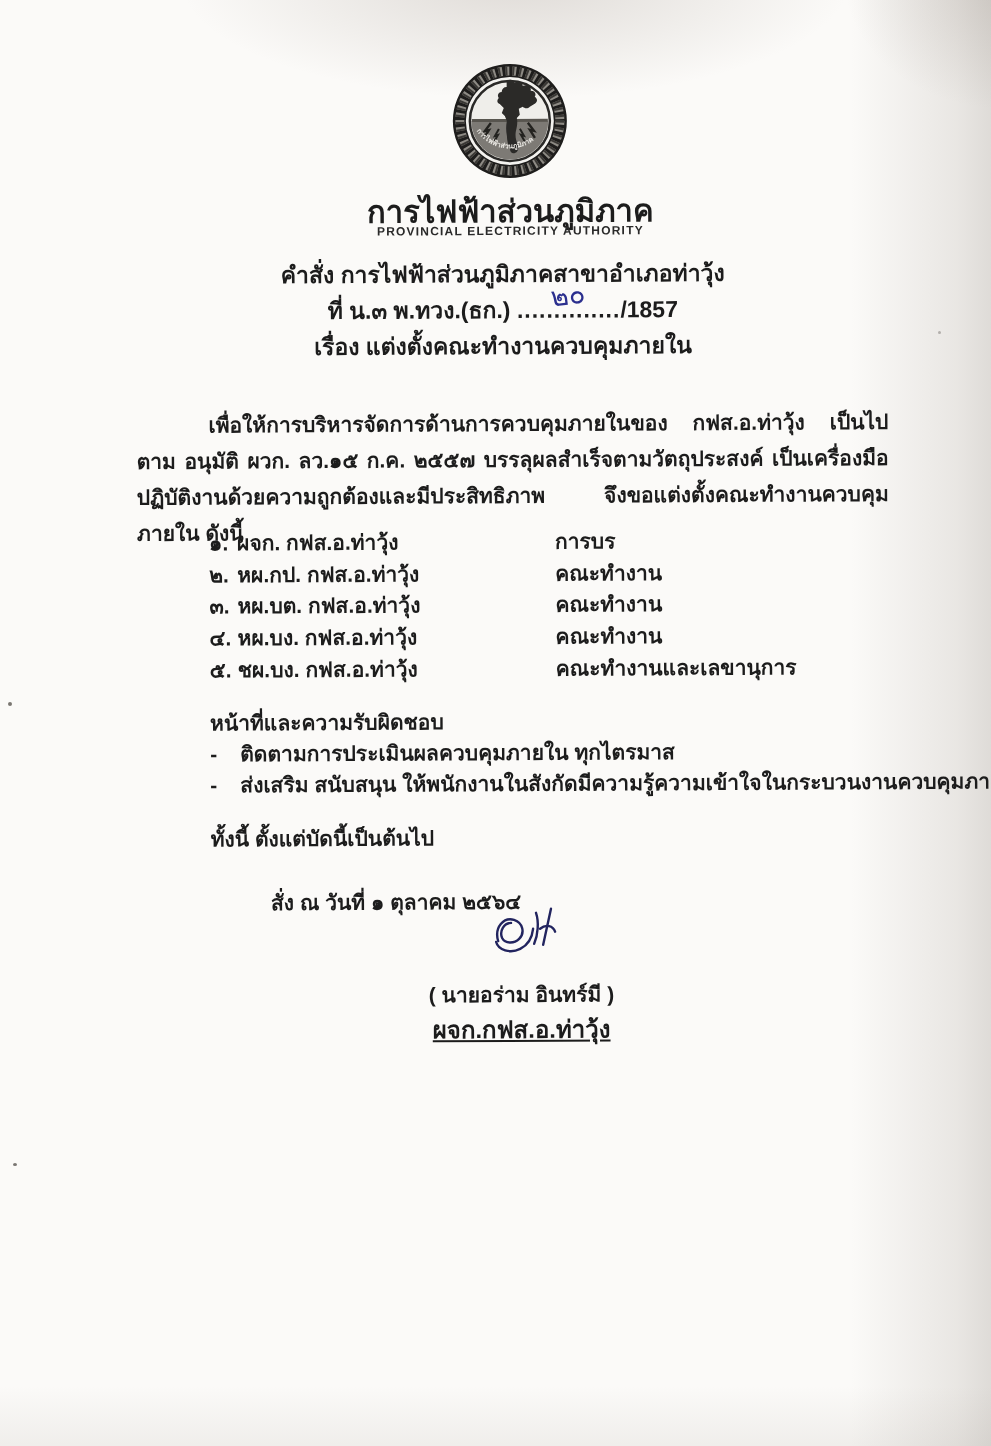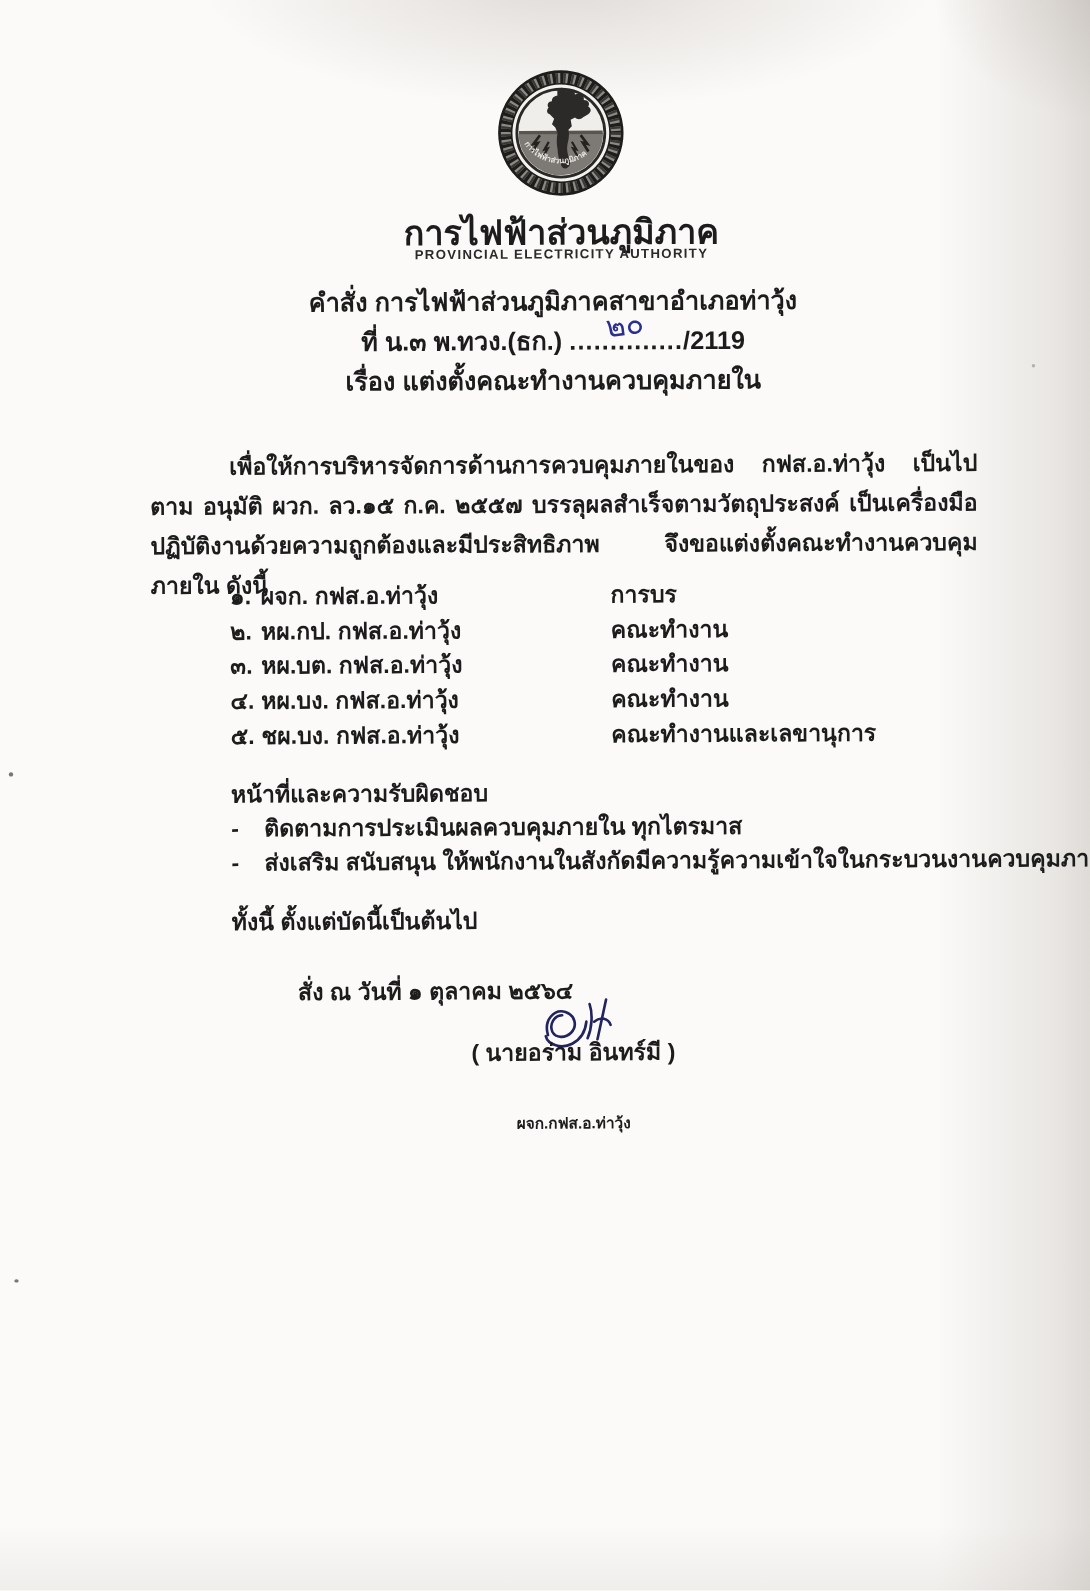--- a/index.html
+++ b/index.html
@@ -65,22 +65,22 @@
 
   .duties-title { left:210px; top:704px; }
   .duty { position:absolute; left:210px; white-space:nowrap; }
   .duty .dash { display:inline-block; width:30px; }
   .d0 { top:735px; } .d1 { top:766px; }
 
   .effective { left:210px; top:820px; }
   .issued { left:270px; top:884px; }
 
   .sig-svg { left:455px; top:905px; }
-  .sig-name { left:520px; top:940px; font-size:21px; font-weight:600; }
-  .sig-title { left:520px; top:1010px; font-size:14px; font-weight:600; }
+  .sig-name { left:520px; top:978px; font-size:21px; font-weight:600; }
+  .sig-title { left:520px; top:1010px; font-size:24px; font-weight:600;text-decoration:underline; }
 </style>
 </head>
 <body>
 
 <div class="shade shade-top"></div>
 <div class="shade shade-right"></div>
 <div class="shade shade-topright"></div>
 <div class="shade shade-bottom"></div>
 <div class="speck speck1"></div>
 <div class="speck speck2"></div>
@@ -109,21 +109,21 @@
       <text font-size="7" fill="#e9e7e2" font-weight="bold">
         <textPath href="#ringTextPath" startOffset="6%">การไฟฟ้าส่วนภูมิภาค</textPath>
       </text>
     </svg>
   </div>
 
   <div class="abs ctr org-th">การไฟฟ้าส่วนภูมิภาค</div>
   <div class="abs ctr org-en">PROVINCIAL ELECTRICITY AUTHORITY</div>
 
   <div class="abs ctr h-line h1">คำสั่ง  การไฟฟ้าส่วนภูมิภาคสาขาอำเภอท่าวุ้ง</div>
-  <div class="abs ctr h-line h2"><span>ที่  น.๓ พ.ทวง.(ธก.) </span><span class="dots">..............</span><span>/2119</span></div>
+  <div class="abs ctr h-line h2"><span>ที่  น.๓ พ.ทวง.(ธก.) </span><span class="dots">..............</span><span>/1857</span></div>
   <div class="handwritten">๒๐</div>
   <div class="abs ctr h-line h3">เรื่อง  แต่งตั้งคณะทำงานควบคุมภายใน</div>
 
   <div class="abs body-text paragraph">เพื่อให้การบริหารจัดการด้านการควบคุมภายในของ กฟส.อ.ท่าวุ้ง เป็นไปตาม อนุมัติ ผวก. ลว.๑๕ ก.ค. ๒๕๕๗ บรรลุผลสำเร็จตามวัตถุประสงค์ เป็นเครื่องมือปฏิบัติงานด้วยความถูกต้องและมีประสิทธิภาพ จึงขอแต่งตั้งคณะทำงานควบคุมภายใน ดังนี้</div>
 
   <div class="row body-text r0">
     <span class="no">๑.</span><span>ผจก. กฟส.อ.ท่าวุ้ง</span>
     <span class="role">การบร</span>
   </div>
   <div class="row body-text r1">

